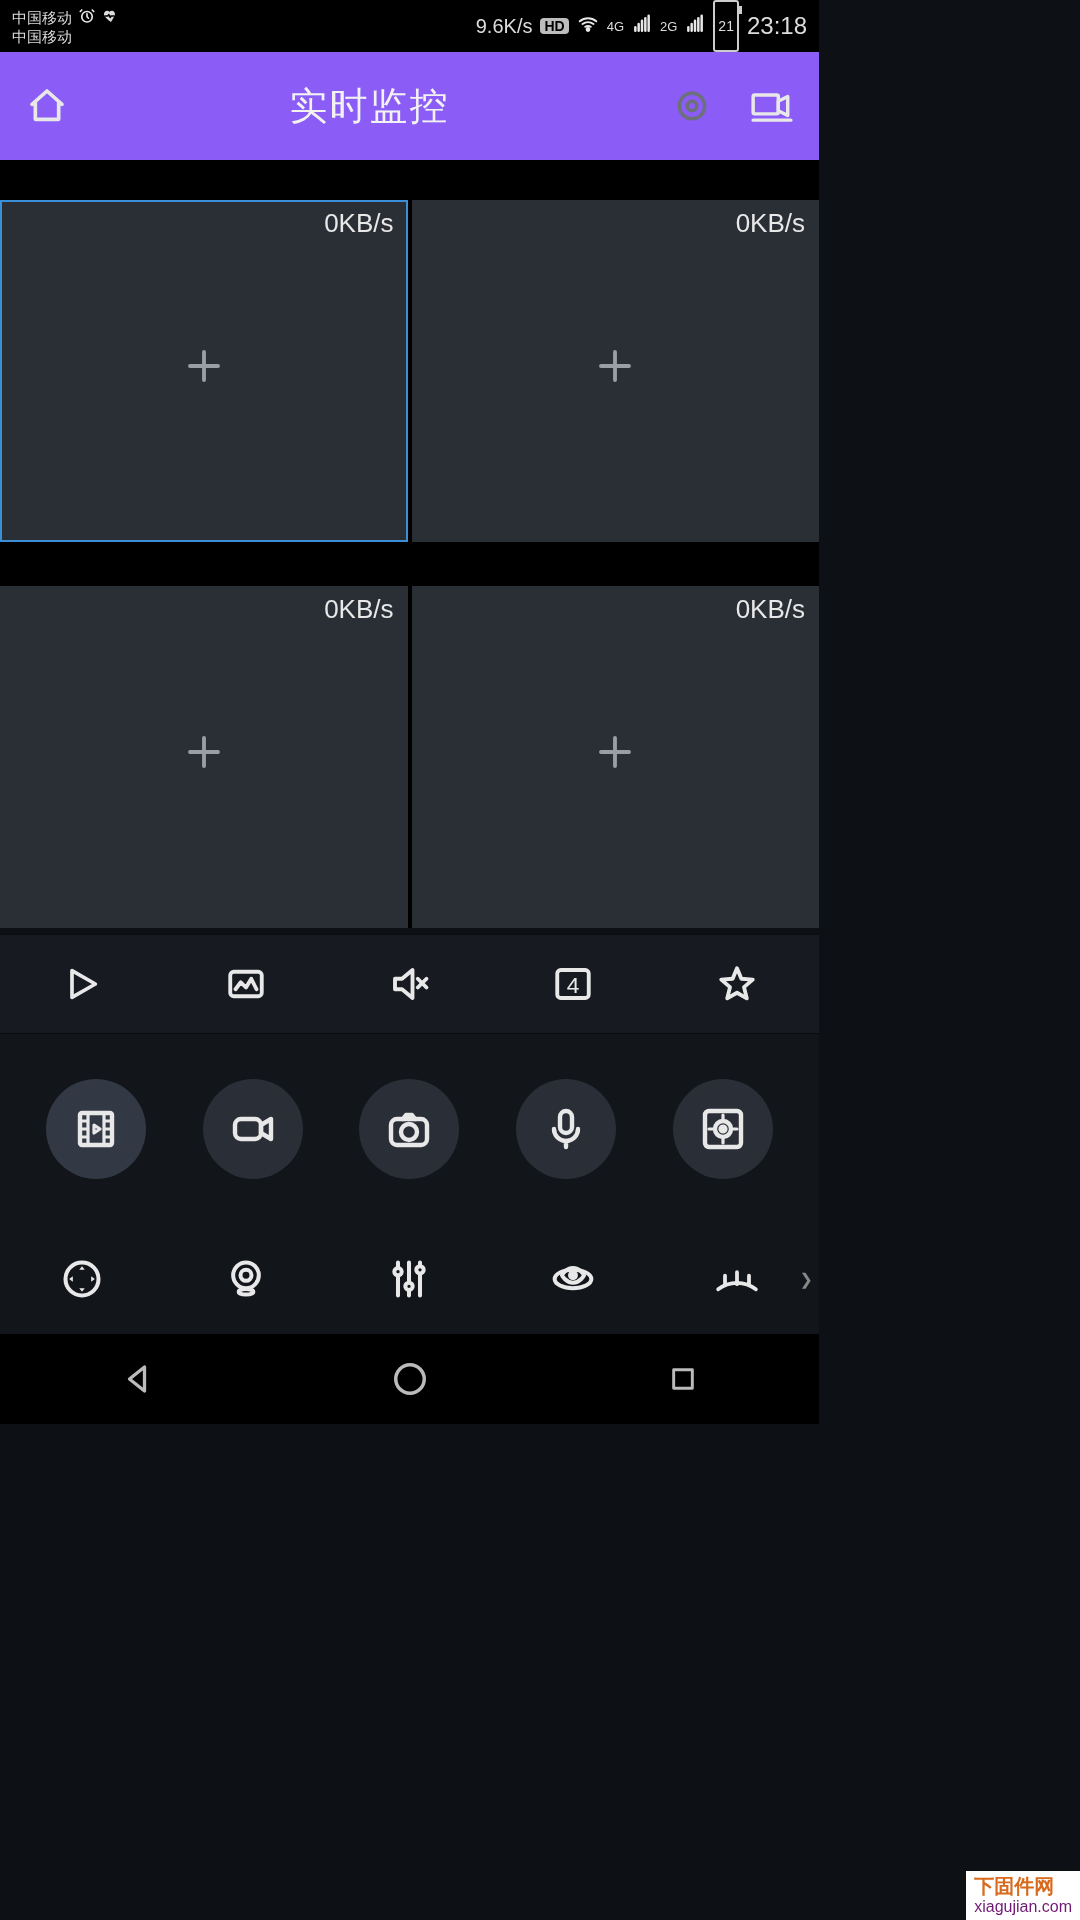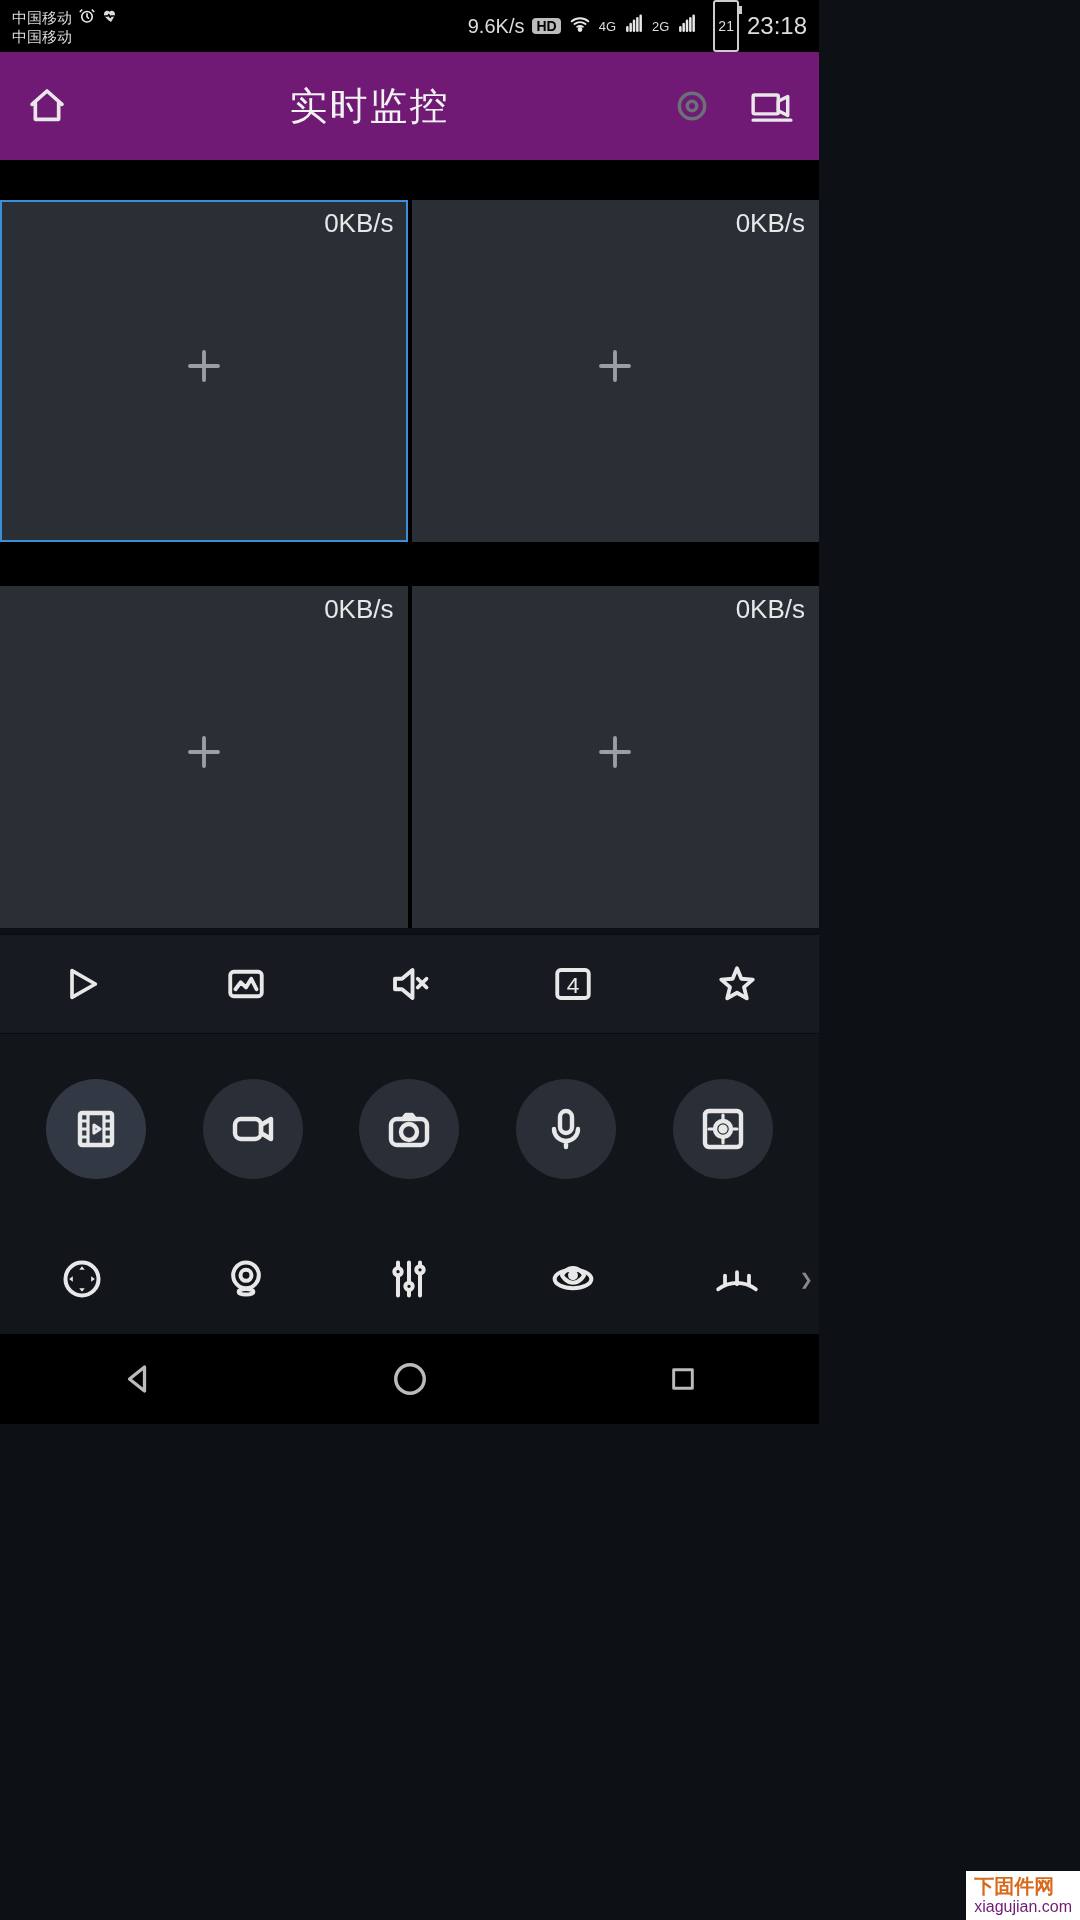--- a/index.html
+++ b/index.html
@@ -3,23 +3,23 @@
 <meta charset="utf-8">
 <style>
   * { box-sizing: border-box; margin: 0; padding: 0; }
   html, body { width: 819px; height: 1456px; background: #0d1014; color: #e8e8e8; font-family: -apple-system, "Helvetica Neue", Arial, sans-serif; overflow: hidden; }
   .status-bar { height: 52px; background: #000; display: flex; align-items: center; justify-content: space-between; padding: 0 12px; font-size: 20px; color: #ddd; }
   .status-left { display: flex; flex-direction: column; font-size: 15px; line-height: 1.1; }
   .status-left-carrier { display:flex; align-items:center; gap:6px;}
   .status-right { display: flex; align-items: center; gap: 8px; font-size: 20px;}
   .status-right .spd{font-size:20px;}
   .hd-badge { background:#bdbdbd; color:#000; border-radius:4px; padding:0 4px; font-size:14px; font-weight:700;}
-  .batt { border:2px solid #ccc; border-radius:3px; padding:16px 3px; font-size:14px; position:relative;margin-left:8px;}
+  .batt { border:2px solid #ccc; border-radius:3px; padding:16px 3px; font-size:14px; position:relative;}
   .batt:after{content:""; position:absolute; right:-5px; top:4px; width:3px; height:8px; background:#ccc;}
-  .app-header { height: 108px; background: #701a75; display: flex; align-items: center; justify-content: space-between; padding: 8px 24px; }
+  .app-header { height: 108px; background: #8b5cf6; display: flex; align-items: center; justify-content: space-between; padding: 8px 24px; }
   .app-header .title { font-size: 38px; font-weight: 400; color:#f2f2f2; letter-spacing:2px;}
   .app-header .icons-right { display:flex; gap:34px; align-items:center;}
   .icon-btn { width:46px; height:46px; display:flex; align-items:center; justify-content:center; }
 
   .grid { display: grid; grid-template-columns: 1fr 1fr; grid-template-rows: 1fr 1fr; gap: 4px; background:#000; height: 768px; }
   .cell { background: #2a2e35; position: relative; display:flex; align-items:center; justify-content:center;margin-top:40px;}
   .cell.selected { outline: 2px solid #3a8fd6; outline-offset: -2px;}
   .cell .rate { position:absolute; top:8px; right:14px; font-size:26px; color:#e8e8e8;}
   .cell .plus { font-size:42px; color:#888; font-weight:200;}
 

